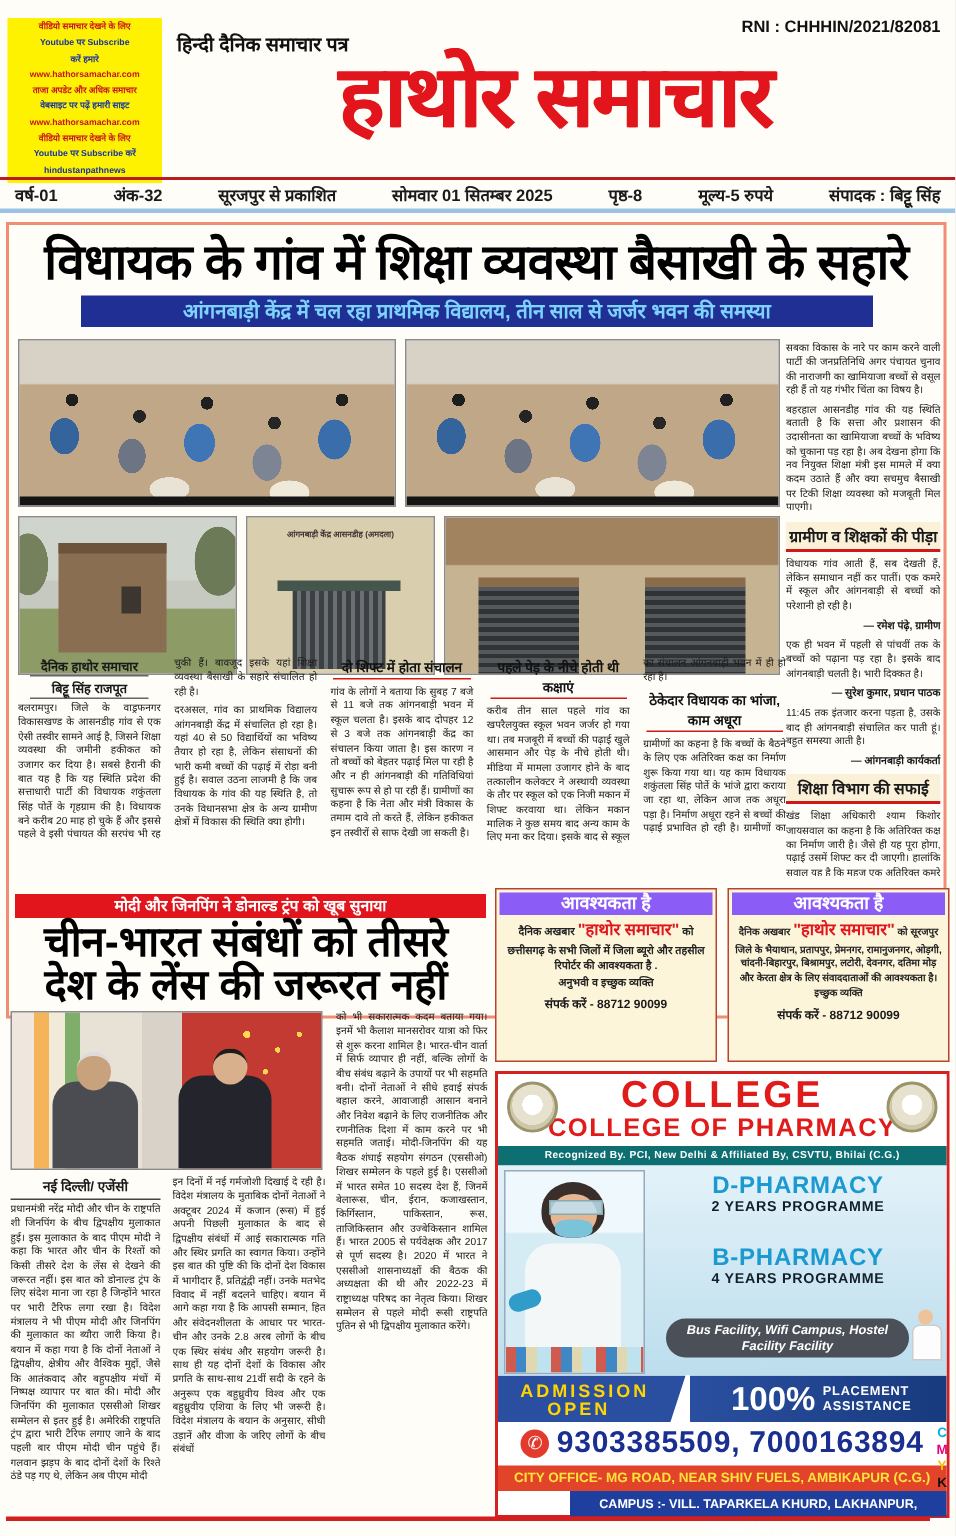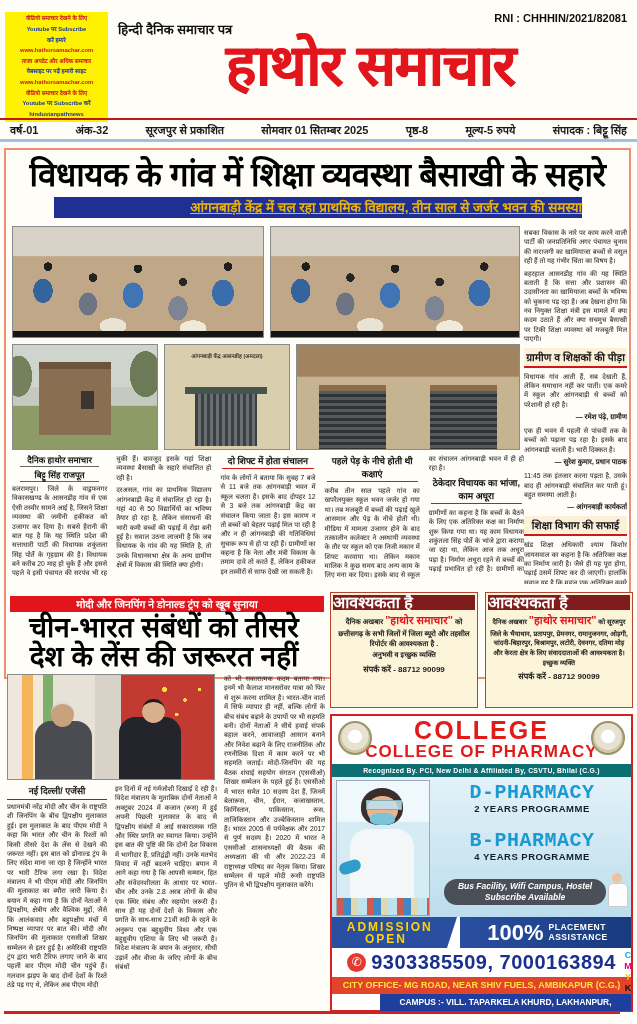--- a/index.html
+++ b/index.html
@@ -14,22 +14,22 @@
   #tagline{left:118px;top:20px;font-size:13px;font-weight:bold;color:#111;}
   #mast-title{left:108px;top:28px;width:524px;text-align:center;font-size:57px;line-height:1.3;
               font-weight:900;color:#e1151b;letter-spacing:-1px;text-shadow:1px 0 #e1151b;}
   #rni{right:10px;top:12px;font-size:11px;font-weight:bold;color:#111;}
   #dateline{left:0;top:118px;width:637px;height:24px;border-top:2px solid #b91c1c;border-bottom:3px solid #9cc3e5;
             display:flex;align-items:center;justify-content:space-between;padding:0 10px;box-sizing:border-box;
             font-size:11px;font-weight:bold;}
   
   #a1{left:4px;top:148px;width:627px;height:531px;border:2px solid #ef8d75;box-sizing:border-box;background:#fffdf8;}
   #a1-headline{left:0;top:1px;width:100%;text-align:center;font-size:33px;font-weight:800;letter-spacing:-0.5px;color:#000;}
-  #a1-subbar{left:48px;top:47px;width:528px;height:21px;background:#202f94;color:#eab308;font-size:13.5px;font-weight:bold;
-             text-align:right;line-height:21px;text-decoration:underline;}
+  #a1-subbar{left:48px;top:47px;width:528px;height:21px;background:#202f94;color:#7dd3fc;font-size:13.5px;font-weight:bold;
+             text-align:center;line-height:21px;}
   .ph{position:absolute;border:1px solid #8b8b8b;overflow:hidden;box-sizing:border-box;}
   .ph-strip{position:absolute;left:0;bottom:0;width:100%;height:6px;background:#151515;}
   .ph-class{background:
     radial-gradient(ellipse 16px 20px at 12% 58%, #35639c 0 60%, rgba(0,0,0,0) 61%),
     radial-gradient(circle 7px at 14% 36%, #1d1d1d 0 60%, rgba(0,0,0,0) 61%),
     radial-gradient(ellipse 15px 19px at 30% 70%, #6d7584 0 60%, rgba(0,0,0,0) 61%),
     radial-gradient(circle 7px at 32% 46%, #242424 0 60%, rgba(0,0,0,0) 61%),
     radial-gradient(ellipse 17px 21px at 48% 62%, #3f74b5 0 60%, rgba(0,0,0,0) 61%),
     radial-gradient(circle 7px at 50% 38%, #1f1f1f 0 60%, rgba(0,0,0,0) 61%),
     radial-gradient(ellipse 16px 20px at 66% 74%, #7d8494 0 60%, rgba(0,0,0,0) 61%),
@@ -48,21 +48,21 @@
   .ph-b2{background:linear-gradient(#d9cfae 0 100%);}
   .b2-lintel{position:absolute;left:16%;top:40%;width:66%;height:7%;background:#45564e;}
   .b2-grille{position:absolute;left:24%;top:47%;width:50%;height:50%;
              background:repeating-linear-gradient(90deg,#3c4043 0 3px,#6a6f73 3px 6px);}
   .b2-label{position:absolute;left:0;top:7%;width:100%;text-align:center;font-size:5.5px;font-weight:bold;color:#433;}
   .ph-b3{background:linear-gradient(#a2835f 0 30%, #c6b392 31% 100%);}
   .b3-win{position:absolute;top:38%;width:30%;height:58%;border-top:6px solid #8a6b4a;
           background:repeating-linear-gradient(0deg,#2f3335 0 3px,#55595c 3px 6px);}
   .b3-w1{left:10%;} .b3-w2{right:10%;}
   
-  #a1-flow{left:6px;top:304px;width:512px;height:126px;column-count:5;column-gap:9px;column-fill:auto;overflow:hidden;}
+  #a1-flow{left:6px;top:288px;width:512px;height:126px;column-count:5;column-gap:9px;column-fill:auto;overflow:hidden;}
   .byl{font-weight:bold;font-size:8.5px;text-align:center;border-bottom:1px solid #666;padding-bottom:1px;margin:0 8px 2px;}
   .bodyp{font-size:6.8px;line-height:1.38;text-align:justify;margin:0 0 3px;}
   .subhead{font-size:9px;font-weight:bold;text-align:center;color:#111;border-bottom:1.5px solid #d01818;
            padding-bottom:1px;margin:3px 2px 4px;}
   #a1-side{left:518px;top:78px;width:103px;height:356px;overflow:hidden;}
   .sidehead{font-size:10.5px;font-weight:bold;text-align:center;background:#fbf0d8;border-bottom:2px solid #d01818;
             padding:2px 0;margin:4px 0;}
   .attr{font-size:7px;font-weight:bold;text-align:right;margin:0 0 5px;}
   
   #a2-kicker{left:10px;top:596px;width:314px;height:16px;background:#e1151b;color:#fff;font-size:10.5px;
@@ -79,21 +79,21 @@
   .fg-modi{left:13%;width:28%;height:56%;background:#4b4b52;}
   .fg-xi{right:16%;width:30%;height:60%;background:#23242c;}
   .hd{position:absolute;border-radius:50%;}
   .hd-modi{left:21%;bottom:50%;width:11%;height:22%;background:#c8a17d;border-top:3px solid #dcdcdc;}
   .hd-xi{right:24%;bottom:54%;width:11%;height:20%;background:#d9b08c;border-top:3px solid #1c1c1c;}
   #a2-caption{left:7px;top:784px;width:100px;font-size:9px;font-weight:bold;text-align:center;
               border-bottom:1.5px solid #444;padding-bottom:2px;}
   .a2col{position:absolute;overflow:hidden;}
   
   .wanted{position:absolute;width:148px;height:116px;background:#fdf5d9;border:1.5px solid #b8442f;box-sizing:border-box;}
-  .wanted-hd{background:#7f1d1d;color:#fff;font-size:16px;font-weight:bold;text-align:left;height:15px;line-height:15px;margin:2px;}
+  .wanted-hd{background:#8b5cf6;color:#fff;font-size:12px;font-weight:bold;text-align:center;height:15px;line-height:15px;margin:2px;}
   .wanted-bd{font-size:7.2px;line-height:1.45;text-align:center;padding:1px 4px;font-weight:bold;color:#222;}
   .wanted-brand{color:#e1151b;font-size:11px;font-weight:900;}
   .wanted-contact{font-size:8px;font-weight:bold;text-align:center;margin-top:2px;}
   
   #college{left:330px;top:714px;width:303px;height:298px;border:2.5px solid #d42121;box-sizing:border-box;background:#fff;}
   #col-head{position:relative;height:48px;background:#fff;text-align:center;}
   .emblem{position:absolute;top:5px;width:30px;height:30px;border-radius:50%;border:2px solid #9a9468;
           background:radial-gradient(circle at 50% 45%, #fff 0 30%, #e7e2cf 31% 60%, #cfc7a9 61% 100%);}
   #col-name1{font-size:25px;font-weight:900;color:#e11a1a;letter-spacing:2px;line-height:1.0;padding-top:2px;}
   #col-name2{font-size:17px;font-weight:900;color:#e11a1a;letter-spacing:1px;line-height:1.0;}
@@ -103,21 +103,21 @@
               background:linear-gradient(180deg,#eff8fc 0 30%, #d6ecf5 31% 100%);}
   .st-hair{position:absolute;top:5%;left:26%;width:46%;height:28%;background:#3a2e2a;border-radius:50% 50% 42% 42%;}
   .st-face{position:absolute;top:11%;left:33%;width:33%;height:21%;background:#e6b692;border-radius:50%;}
   .st-gog{position:absolute;top:14%;left:31%;width:37%;height:6%;background:rgba(190,225,240,.85);border:1px solid #8aa;}
   .st-mask{position:absolute;top:24%;left:36%;width:27%;height:9%;background:#7ac3d8;border-radius:40%;}
   .st-coat{position:absolute;top:36%;left:14%;width:70%;height:64%;background:#f4f7f8;border-radius:18px 18px 0 0;}
   .st-glove{position:absolute;top:60%;left:2%;width:24%;height:9%;background:#2f9cc9;border-radius:6px;transform:rotate(-18deg);}
   .st-tubes{position:absolute;bottom:0;left:0;width:100%;height:13%;
             background:repeating-linear-gradient(90deg,#cf5a4e 0 7px,#3f88c5 7px 14px,#e0d8b0 14px 21px,#bfe2ef 21px 30px);}
   .course{position:absolute;left:100px;width:200px;text-align:center;}
-  .course-name{font-size:20px;font-weight:900;color:#1b9ad2;letter-spacing:0.5px;line-height:1.0;font-family:Liberation Mono, monospace;}
+  .course-name{font-size:16px;font-weight:900;color:#1b9ad2;letter-spacing:0.5px;line-height:1.0;}
   .course-sub{font-size:9.5px;font-weight:900;color:#13202c;letter-spacing:0.5px;}
   #facil-pill{position:absolute;left:112px;top:102px;width:162px;height:26px;background:#4a4f58;border-radius:13px;
               color:#fff;font-size:8.5px;font-weight:bold;font-style:italic;text-align:center;
               display:flex;align-items:center;justify-content:center;line-height:1.25;padding:0 6px;box-sizing:border-box;}
   .doc-mini{position:absolute;right:3px;top:96px;width:22px;height:36px;}
   .doc-head{position:absolute;top:0;left:6px;width:10px;height:10px;border-radius:50%;background:#eec39a;}
   .doc-body{position:absolute;top:10px;left:2px;width:18px;height:22px;background:#fdfdfd;border-radius:5px 5px 0 0;border:1px solid #ccc;}
   #col-adm{position:relative;height:31px;background:#fff;overflow:hidden;}
   #adm-ribbon{position:absolute;left:-8px;top:0;width:128px;height:31px;background:#2a4fa0;transform:skewX(-18deg);
               display:flex;flex-direction:column;justify-content:center;align-items:center;}
@@ -281,21 +281,21 @@
           <div class="st-tubes"></div>
       </div>
       <div class="course" style="top:6px;">
         <div class="course-name">D-PHARMACY</div>
         <div class="course-sub">2 YEARS PROGRAMME</div>
       </div>
       <div class="course" style="top:54px;">
         <div class="course-name">B-PHARMACY</div>
         <div class="course-sub">4 YEARS PROGRAMME</div>
       </div>
-      <div id="facil-pill">Bus Facility, Wifi Campus, Hostel Subscribe Available</div>
+      <div id="facil-pill">Bus Facility, Wifi Campus, Hostel Facility Facility</div>
       <div class="doc-mini">
           <div class="doc-head"></div>
           <div class="doc-body"></div>
         </div>
     </div>
     <div id="col-adm">
       <div id="adm-ribbon">
         <div>ADMISSION</div>
         <div>OPEN</div>
       </div>

